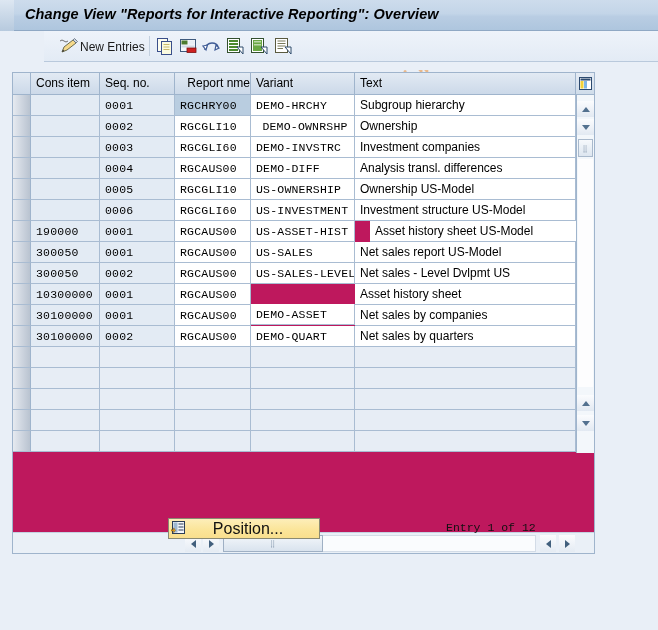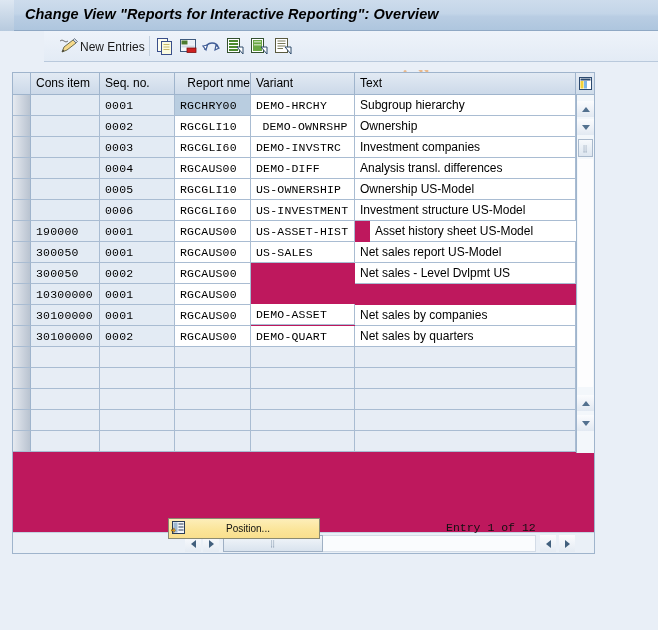--- a/index.html
+++ b/index.html
@@ -160,21 +160,21 @@
   
   .posbtn{
     position:absolute;left:168px;top:518px;width:152px;height:21px;
     background:linear-gradient(to bottom,#fdeeb9 0%,#fbe59a 55%,#f9df8d 100%);
     border:1px solid #8a8a72;
     box-sizing:border-box;
     display:flex;align-items:center;
     cursor:pointer;
   }
   .posbtn .plabel{
-    flex:1;text-align:center;font-size:10px;color:#111;padding-right:10px;
+    flex:1;text-align:center;font-size:16px;color:#111;padding-right:10px;
   }
   .posbtn .picon{
     width:16px;height:16px;margin-left:2px;flex:0 0 16px;
   }
   .entry{
     position:absolute;left:446px;top:521px;
     font-family:"Liberation Mono", monospace;
     font-size:11.5px;color:#111;white-space:nowrap;
   }
   .arrow-up{width:0;height:0;border-left:4px solid transparent;border-right:4px solid transparent;border-bottom:5px solid #53718f;}
@@ -354,28 +354,30 @@
           <div class="cell mono key" style="left: 87px; width: 75px;">0001</div>
           <div class="cell mono" style="left: 162px; width: 76px;">RGCAUS00</div>
           <div class="cell mono" style="left: 238px; width: 104px;">US-SALES</div>
           <div class="cell" style="left: 342px; width: 221px;">Net sales report US-Model</div>
         </div>
         <div class="row">
           <div class="rowsel"></div>
           <div class="cell mono key" style="left: 18px; width: 69px;">300050</div>
           <div class="cell mono key" style="left: 87px; width: 75px;">0002</div>
           <div class="cell mono" style="left: 162px; width: 76px;">RGCAUS00</div>
+          <div class="cell mono" style="left: 238px; width: 104px;">US-SALES-LEVEL</div>
           <div class="cell" style="left: 342px; width: 221px;">Net sales - Level Dvlpmt US</div>
         </div>
         <div class="row">
           <div class="rowsel"></div>
           <div class="cell mono key" style="left: 18px; width: 69px;">10300000</div>
           <div class="cell mono key" style="left: 87px; width: 75px;">0001</div>
           <div class="cell mono" style="left: 162px; width: 76px;">RGCAUS00</div>
           <div class="cell mono" style="left: 238px; width: 104px; margin-top: 20px;">DEMO-ASSET</div>
+          <div class="cell" style="left: 342px; width: 221px;">Asset history sheet</div>
         </div>
         <div class="row">
           <div class="rowsel"></div>
           <div class="cell mono key" style="left: 18px; width: 69px;">30100000</div>
           <div class="cell mono key" style="left: 87px; width: 75px;">0001</div>
           <div class="cell mono" style="left: 162px; width: 76px;">RGCAUS00</div>
           <div class="cell" style="left: 342px; width: 221px;">Net sales by companies</div>
         </div>
         <div class="row">
           <div class="rowsel"></div>

